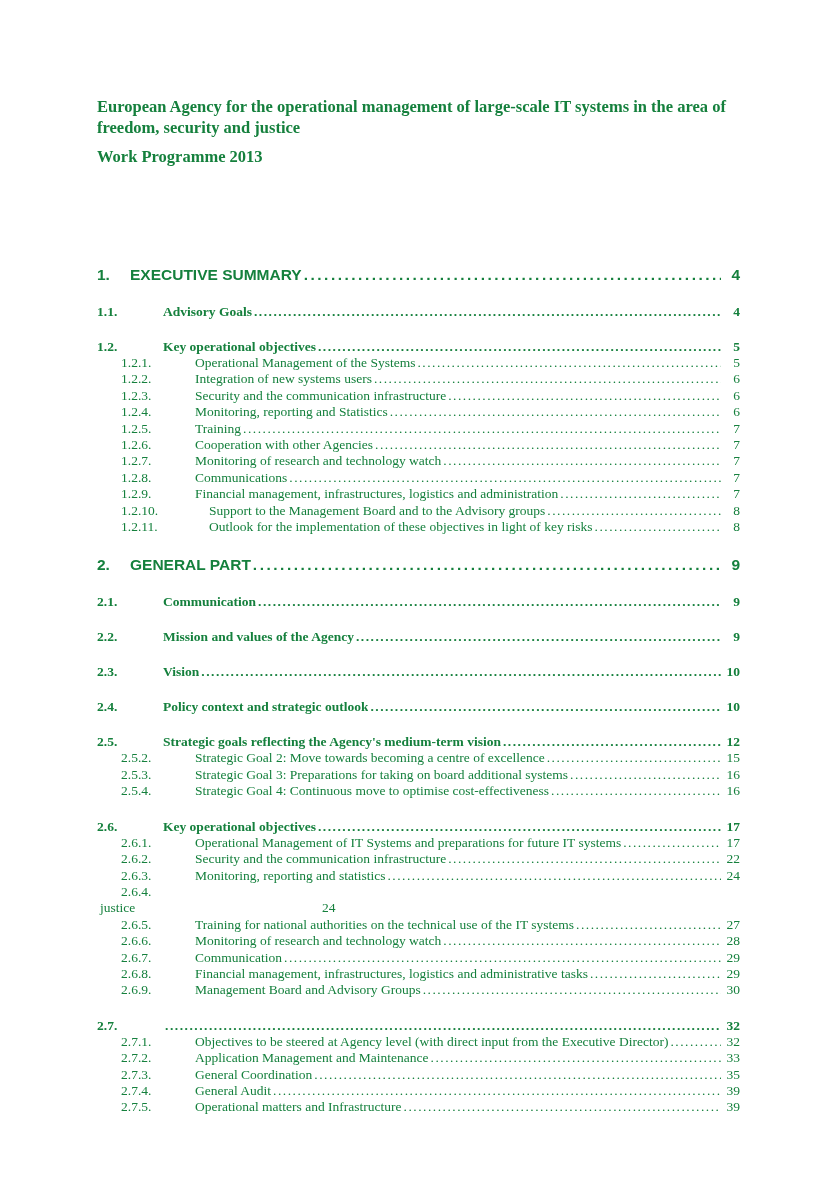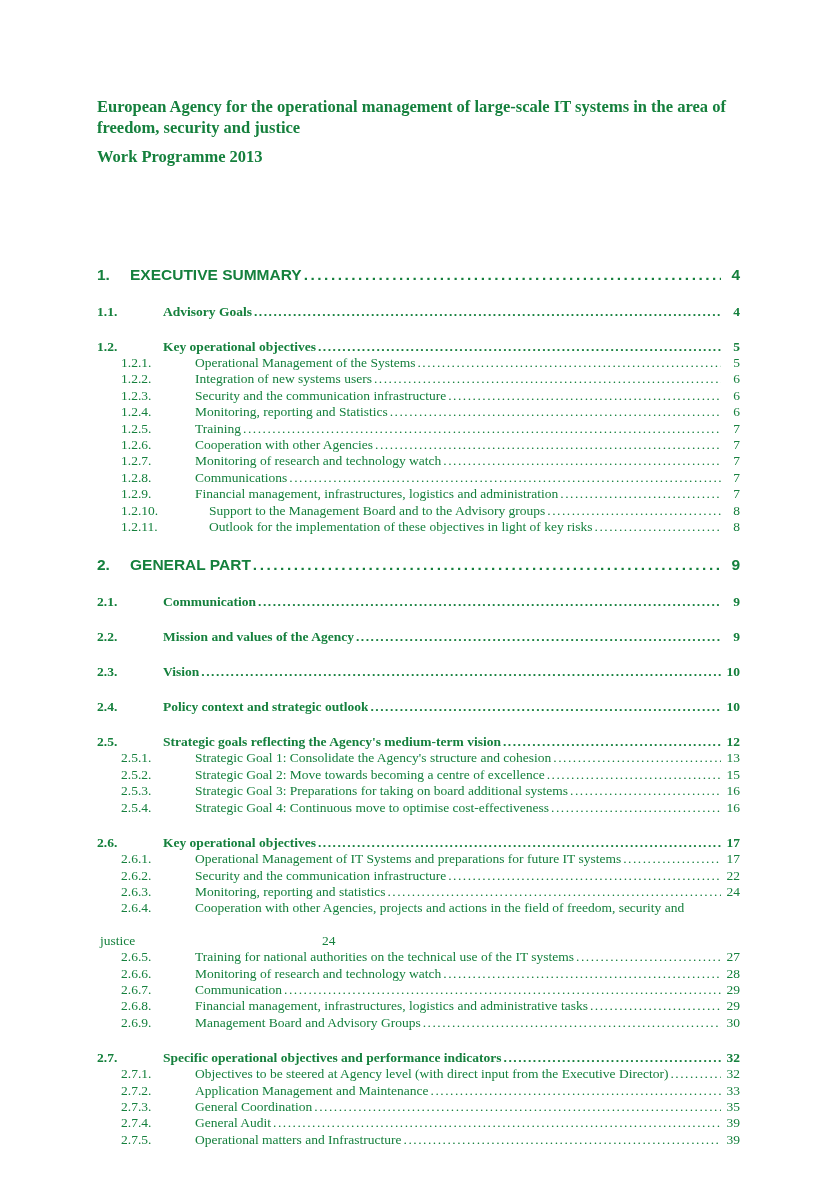--- a/index.html
+++ b/index.html
@@ -90,21 +90,20 @@
     line-height: 16.4px;
     padding-left: 24px;
   }
   .l3 .num { width: 74px; }
   .l3.xi .title { padding-left: 14px; }
   .wrap-line {
     position: relative;
     font-size: 13.5px;
     line-height: 16.4px;
     padding-left: 3px;
-    margin-top: 16px;
   }
   .wrap-line .wrap-pg {
     position: absolute;
     left: 225px;
     top: 0;
   }
 </style>
 </head>
 <body>
 
@@ -228,26 +227,20 @@
         <span class="leader"></span>
         <span class="pg">10</span>
       </div>
       <div class="row l2">
         <span class="num">2.5.</span>
         <span class="title">Strategic goals reflecting the Agency's medium-term vision</span>
         <span class="leader"></span>
         <span class="pg">12</span>
       </div>
       <div class="row l3">
-        <span class="num">2.5.1.</span>
-        <span class="title">Strategic Goal 1: Consolidate the Agency's structure and cohesion</span>
-        <span class="leader"></span>
-        <span class="pg">13</span>
-      </div>
-      <div class="row l3">
         <span class="num">2.5.2.</span>
         <span class="title">Strategic Goal 2:  Move towards becoming a centre of excellence</span>
         <span class="leader"></span>
         <span class="pg">15</span>
       </div>
       <div class="row l3">
         <span class="num">2.5.3.</span>
         <span class="title">Strategic Goal 3:  Preparations for taking on board additional systems</span>
         <span class="leader"></span>
         <span class="pg">16</span>
@@ -277,21 +270,20 @@
         <span class="pg">22</span>
       </div>
       <div class="row l3">
         <span class="num">2.6.3.</span>
         <span class="title">Monitoring, reporting and statistics</span>
         <span class="leader"></span>
         <span class="pg">24</span>
       </div>
       <div class="row l3">
         <span class="num">2.6.4.</span>
-        <span class="title">Cooperation with other Agencies, projects and actions in the field of freedom, security and</span>
       </div>
       <div class="wrap-line"><span>justice</span><span class="wrap-pg">24</span></div>
       <div class="row l3">
         <span class="num">2.6.5.</span>
         <span class="title">Training for national authorities on the technical use of the IT systems</span>
         <span class="leader"></span>
         <span class="pg">27</span>
       </div>
       <div class="row l3">
         <span class="num">2.6.6.</span>
@@ -312,21 +304,20 @@
         <span class="pg">29</span>
       </div>
       <div class="row l3">
         <span class="num">2.6.9.</span>
         <span class="title">Management Board and Advisory Groups</span>
         <span class="leader"></span>
         <span class="pg">30</span>
       </div>
       <div class="row l2">
         <span class="num">2.7.</span>
-        <span class="title">Specific operational objectives and performance indicators</span>
         <span class="leader"></span>
         <span class="pg">32</span>
       </div>
       <div class="row l3">
         <span class="num">2.7.1.</span>
         <span class="title">Objectives to be steered at Agency level (with direct input from the Executive Director)</span>
         <span class="leader"></span>
         <span class="pg">32</span>
       </div>
       <div class="row l3">

